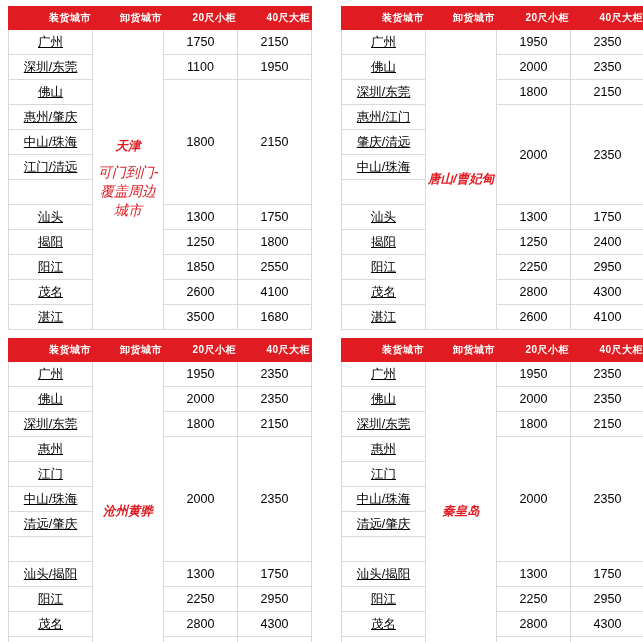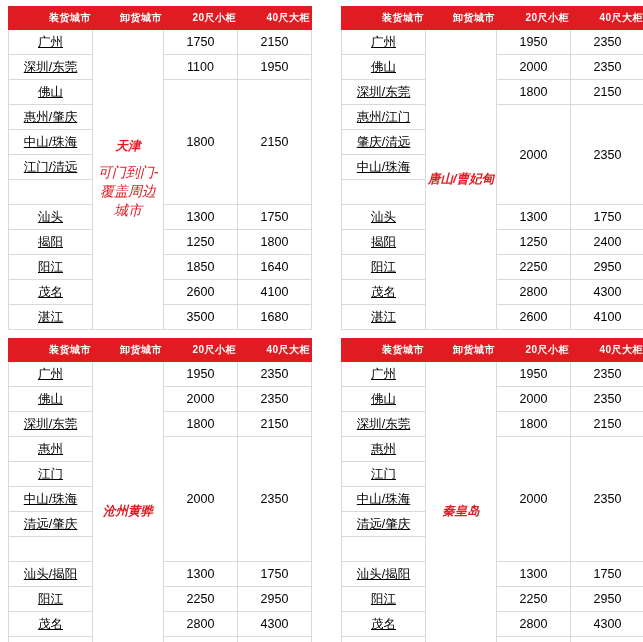--- a/index.html
+++ b/index.html
@@ -133,21 +133,21 @@
             <td class="price">1750</td>
           </tr>
           <tr>
             <td class="origin">揭阳</td>
             <td class="price">1250</td>
             <td class="price">1800</td>
           </tr>
           <tr>
             <td class="origin">阳江</td>
             <td class="price">1850</td>
-            <td class="price">1640</td>
+            <td class="price">2550</td>
           </tr>
           <tr>
             <td class="origin">茂名</td>
             <td class="price">2600</td>
             <td class="price">4100</td>
           </tr>
           <tr>
             <td class="origin">湛江</td>
             <td class="price">3500</td>
             <td class="price">1680</td>

